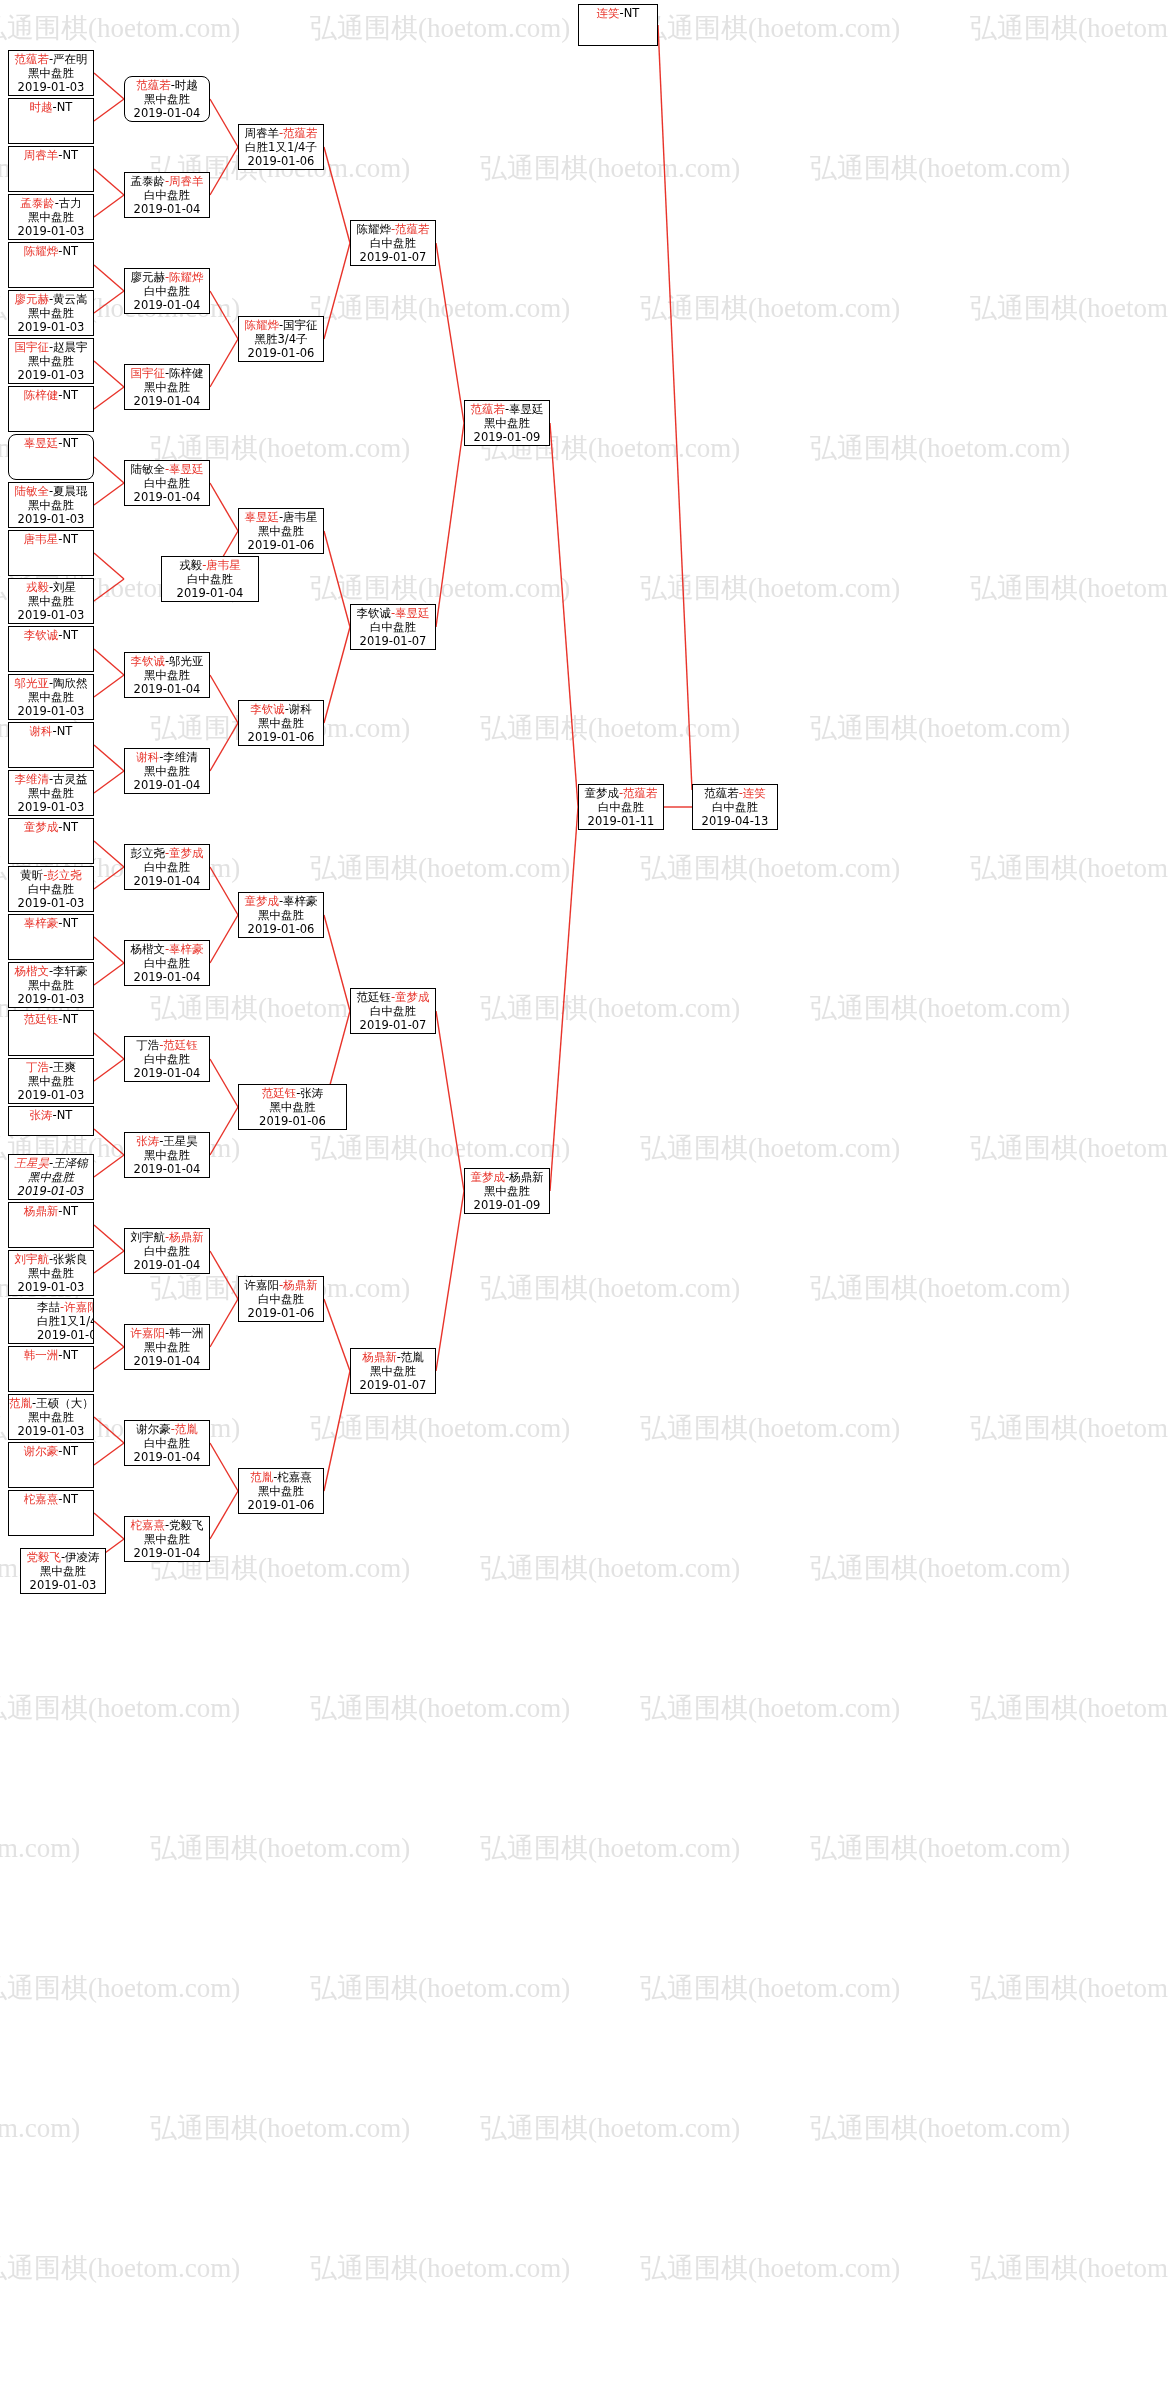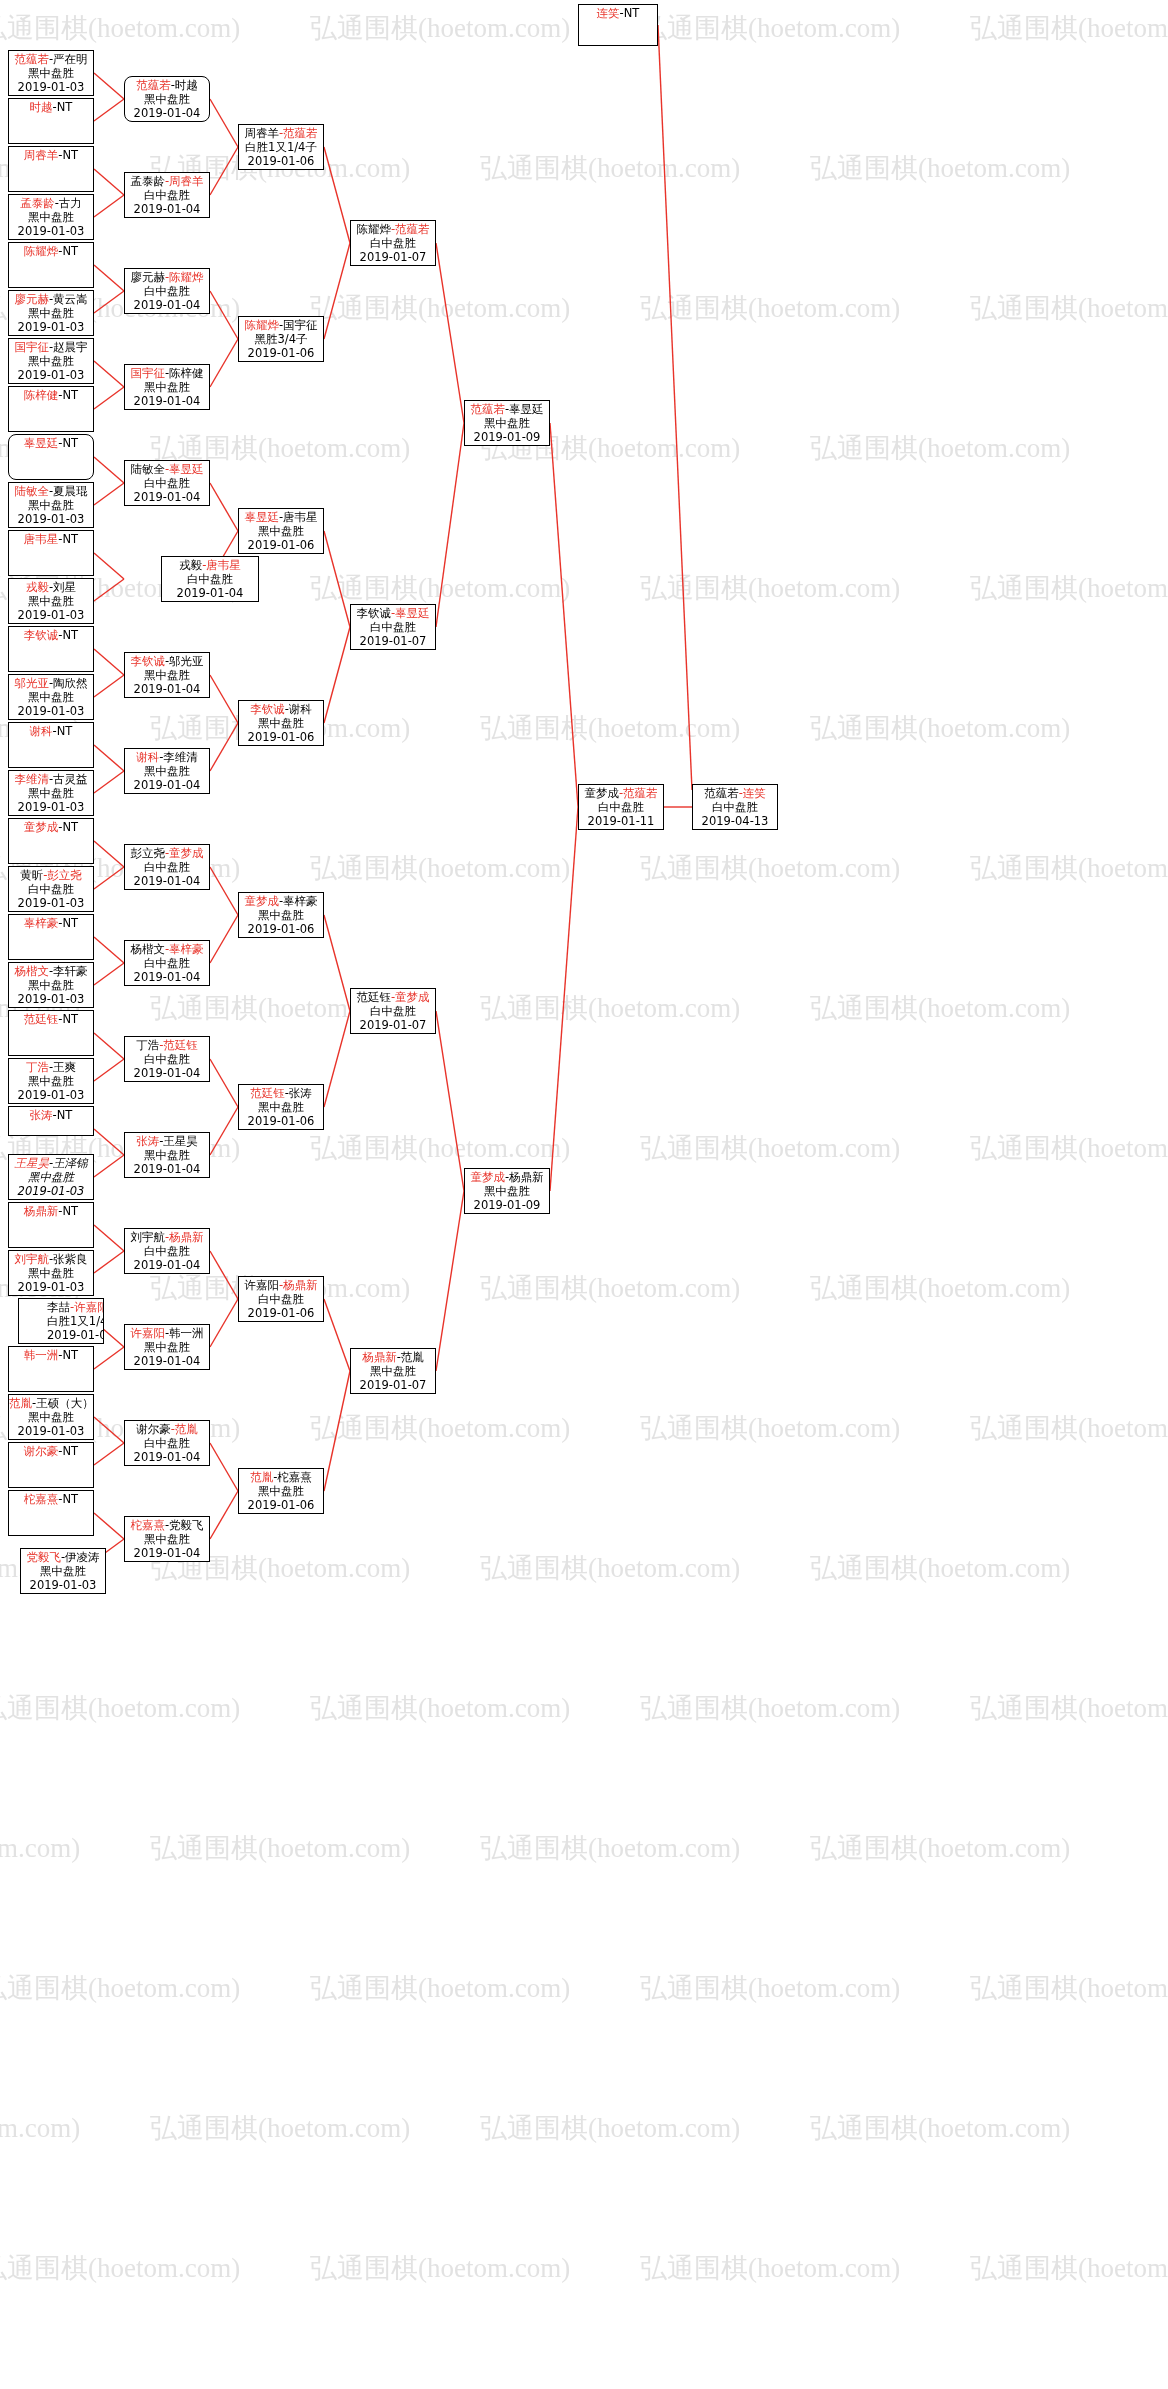--- a/index.html
+++ b/index.html
@@ -267,21 +267,21 @@
       <span class="ln"><span class="blk">2019-01-03</span></span>
     </div>
     <div class="node" style="left: 8px; top: 1202px; width: 86px; height: 46px;">
       <span class="ln"><span class="red">杨鼎新</span><span class="blk">-NT</span></span>
     </div>
     <div class="node" style="left: 8px; top: 1250px; width: 86px; height: 46px;">
       <span class="ln"><span class="red">刘宇航</span><span class="blk">-张紫良</span></span>
       <span class="ln"><span class="blk">黑中盘胜</span></span>
       <span class="ln"><span class="blk">2019-01-03</span></span>
     </div>
-    <div class="node" style="left: 18px; top: 1298px; width: 86px; height: 46px; padding-left: 28px;">
+    <div class="node" style="left: 8px; top: 1298px; width: 86px; height: 46px; padding-left: 28px;">
       <span class="ln"><span class="blk">李喆</span><span class="red">-许嘉阳</span></span>
       <span class="ln"><span class="blk">白胜1又1/4子</span></span>
       <span class="ln"><span class="blk">2019-01-03</span></span>
     </div>
     <div class="node" style="left: 8px; top: 1346px; width: 86px; height: 46px;">
       <span class="ln"><span class="red">韩一洲</span><span class="blk">-NT</span></span>
     </div>
     <div class="node" style="left: 8px; top: 1394px; width: 86px; height: 46px;">
       <span class="ln"><span class="red">范胤</span><span class="blk">-王硕（大）</span></span>
       <span class="ln"><span class="blk">黑中盘胜</span></span>
@@ -396,21 +396,21 @@
     <div class="node" style="left: 238px; top: 700px; width: 86px; height: 46px;">
       <span class="ln"><span class="red">李钦诚</span><span class="blk">-谢科</span></span>
       <span class="ln"><span class="blk">黑中盘胜</span></span>
       <span class="ln"><span class="blk">2019-01-06</span></span>
     </div>
     <div class="node" style="left: 238px; top: 892px; width: 86px; height: 46px;">
       <span class="ln"><span class="red">童梦成</span><span class="blk">-辜梓豪</span></span>
       <span class="ln"><span class="blk">黑中盘胜</span></span>
       <span class="ln"><span class="blk">2019-01-06</span></span>
     </div>
-    <div class="node" style="left: 238px; top: 1084px; width: 86px; height: 46px;">
+    <div class="node" style="left: 238px; top: 1084px; width: 109px; height: 46px;">
       <span class="ln"><span class="red">范廷钰</span><span class="blk">-张涛</span></span>
       <span class="ln"><span class="blk">黑中盘胜</span></span>
       <span class="ln"><span class="blk">2019-01-06</span></span>
     </div>
     <div class="node" style="left: 238px; top: 1276px; width: 86px; height: 46px;">
       <span class="ln"><span class="blk">许嘉阳</span><span class="red">-杨鼎新</span></span>
       <span class="ln"><span class="blk">白中盘胜</span></span>
       <span class="ln"><span class="blk">2019-01-06</span></span>
     </div>
     <div class="node" style="left: 238px; top: 1468px; width: 86px; height: 46px;">

